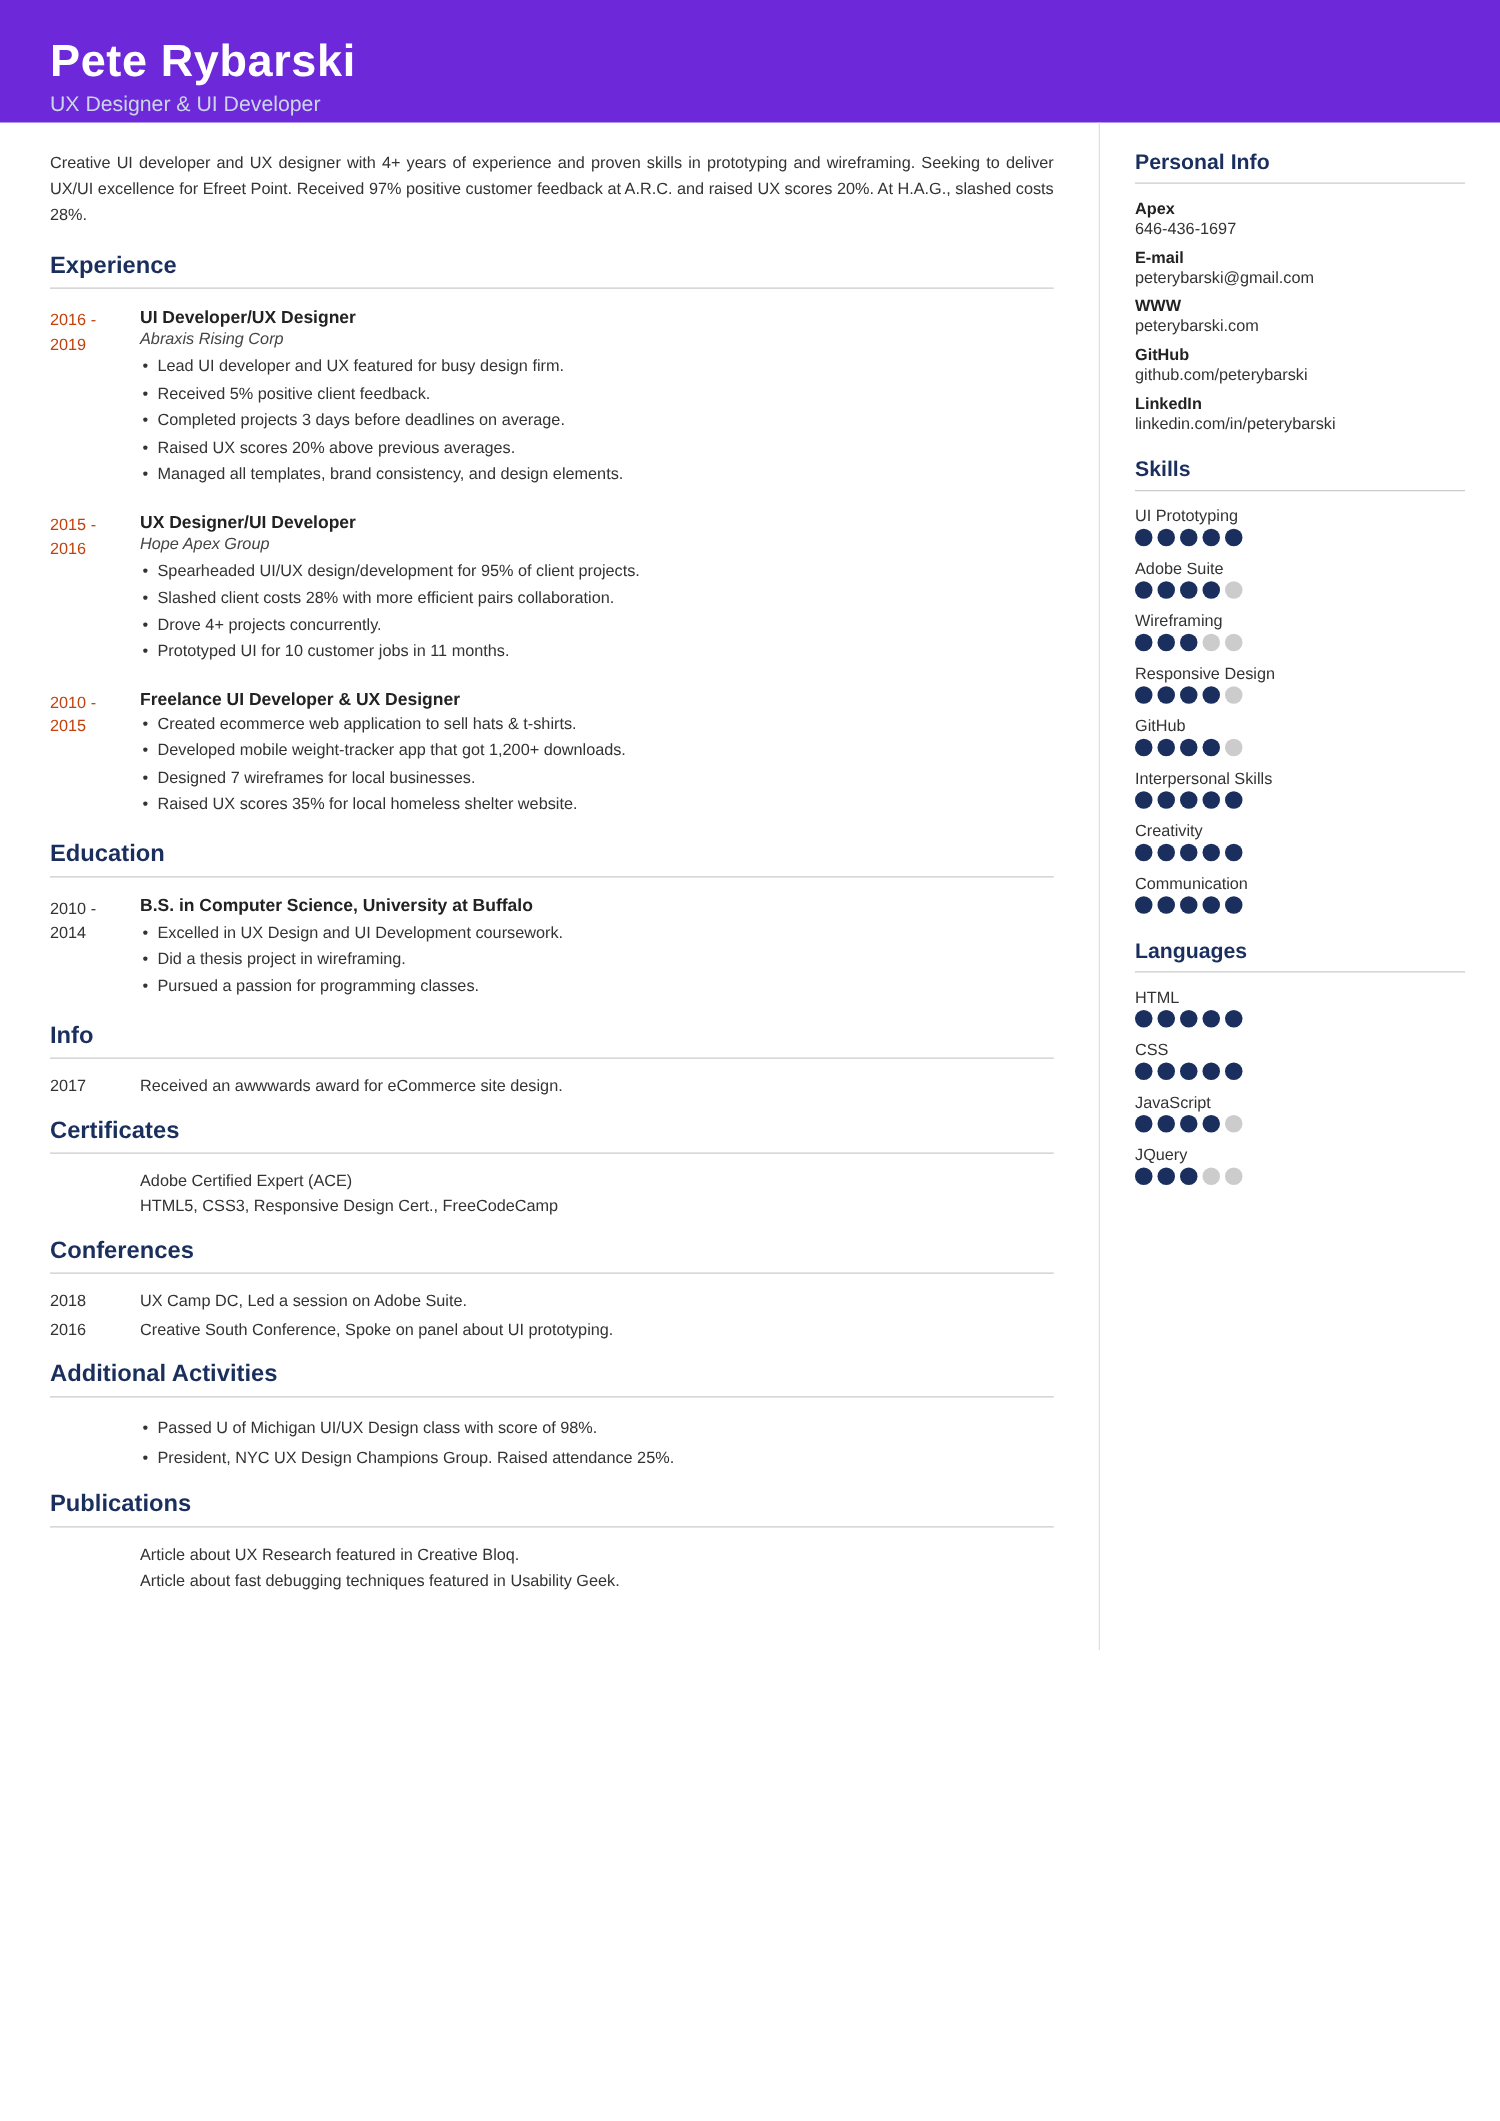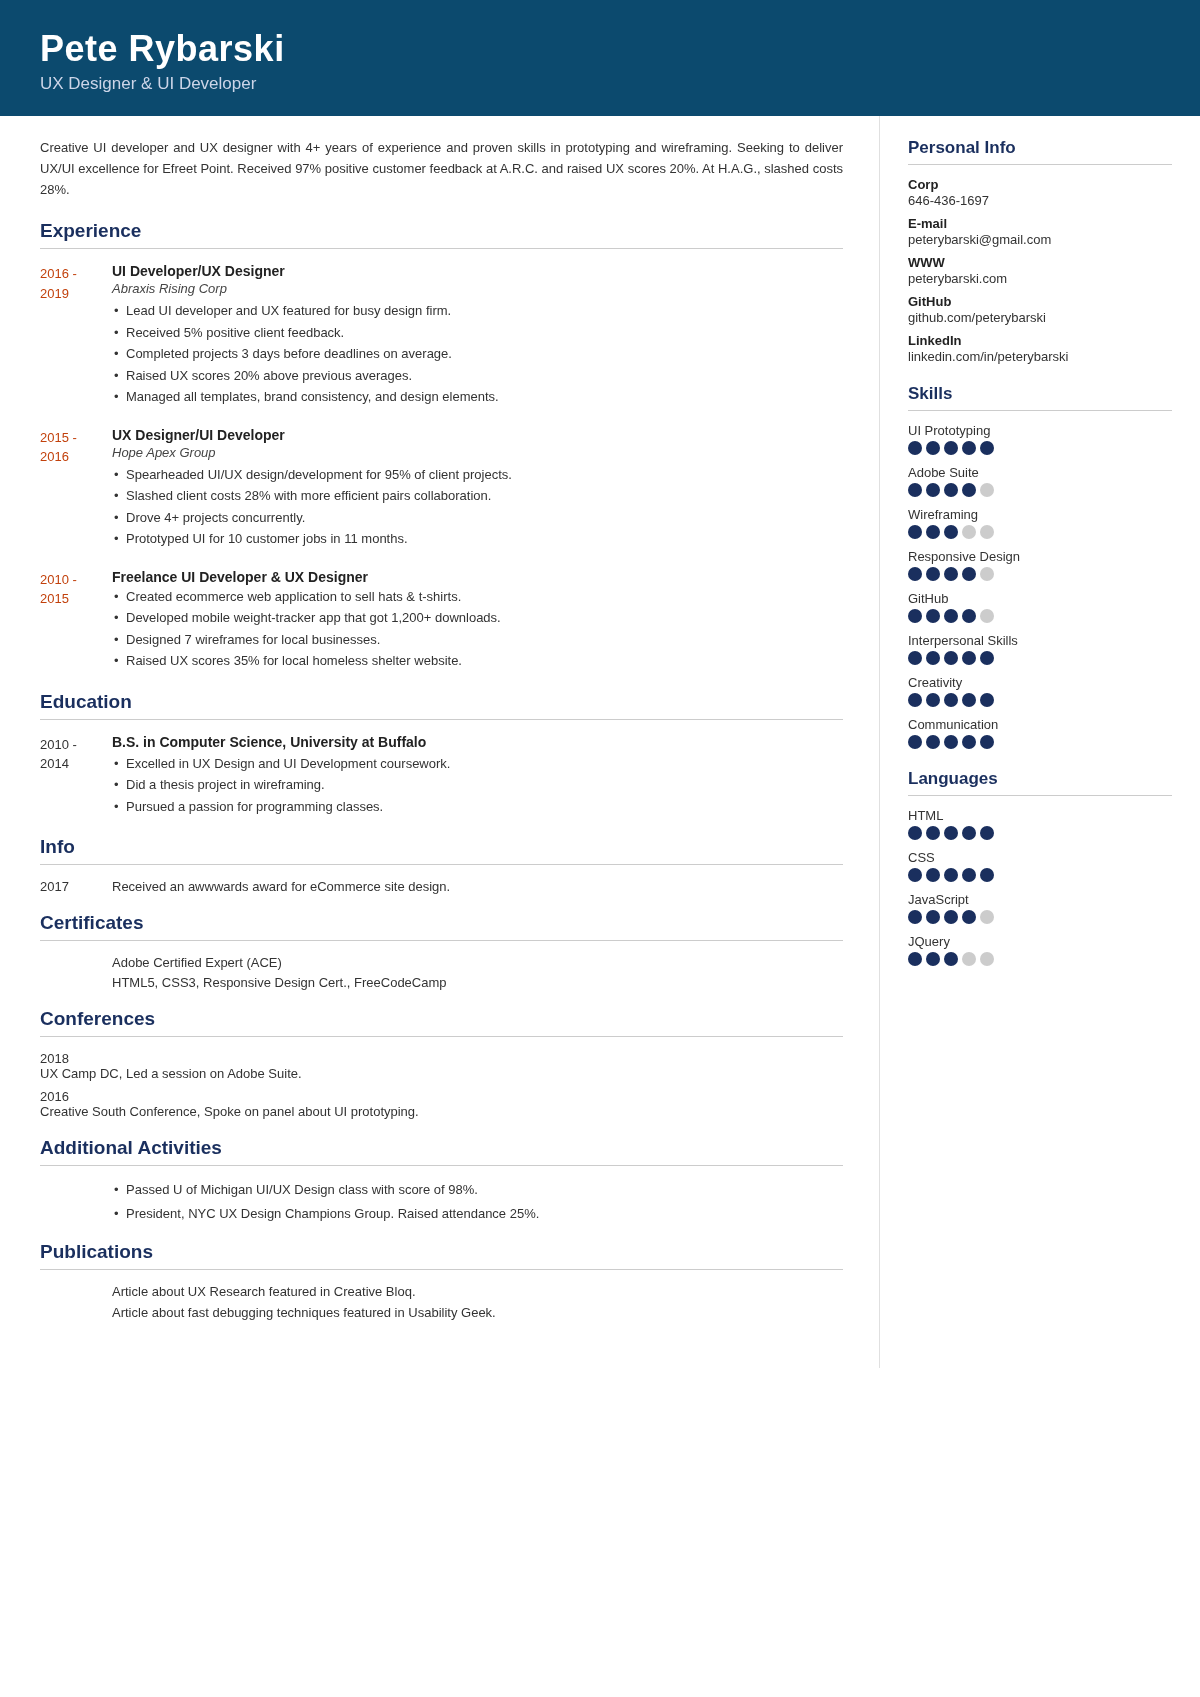--- a/index.html
+++ b/index.html
@@ -7,22 +7,22 @@
       font-family: Arial, sans-serif;
       font-size: 13px;
       color: #333;
       background: #fff;
       width: 1200px;
       min-height: 1697px;
     }
 
     
     .header {
-      background-color: #0c4a6e;
-      padding: 28px 40px 22px 40px;
+      background-color: #6d28d9;
+      padding: 28px 40px 4px 40px;
       color: white;
     }
     .header-name {
       font-size: 36px;
       font-weight: 900;
       color: #fff;
       letter-spacing: 0.5px;
     }
     .header-title {
       font-size: 17px;
@@ -171,21 +171,21 @@
       font-size: 13px;
       color: #333;
       padding-left: 0;
       margin-bottom: 5px;
       margin-left: 72px;
     }
 
     
     .conf-row {
       display: flex;
-      flex-direction: column;
+      flex-direction: row;
       margin-bottom: 8px;
     }
     .conf-date {
       width: 72px;
       flex-shrink: 0;
       font-size: 13px;
       color: #333;
     }
     .conf-content {
       flex: 1;
@@ -414,21 +414,21 @@
     </div>
 
   </div>
 
   <div class="sidebar">
 
     <div>
       <h2 class="sidebar-section-title">Personal Info</h2>
       <hr class="sidebar-divider">
 
-      <div class="info-label">Corp</div>
+      <div class="info-label">Apex</div>
       <div class="info-value">646-436-1697</div>
 
       <div class="info-label">E-mail</div>
       <div class="info-value">peterybarski@gmail.com</div>
 
       <div class="info-label">WWW</div>
       <div class="info-value">peterybarski.com</div>
 
       <div class="info-label">GitHub</div>
       <div class="info-value">github.com/peterybarski</div>

